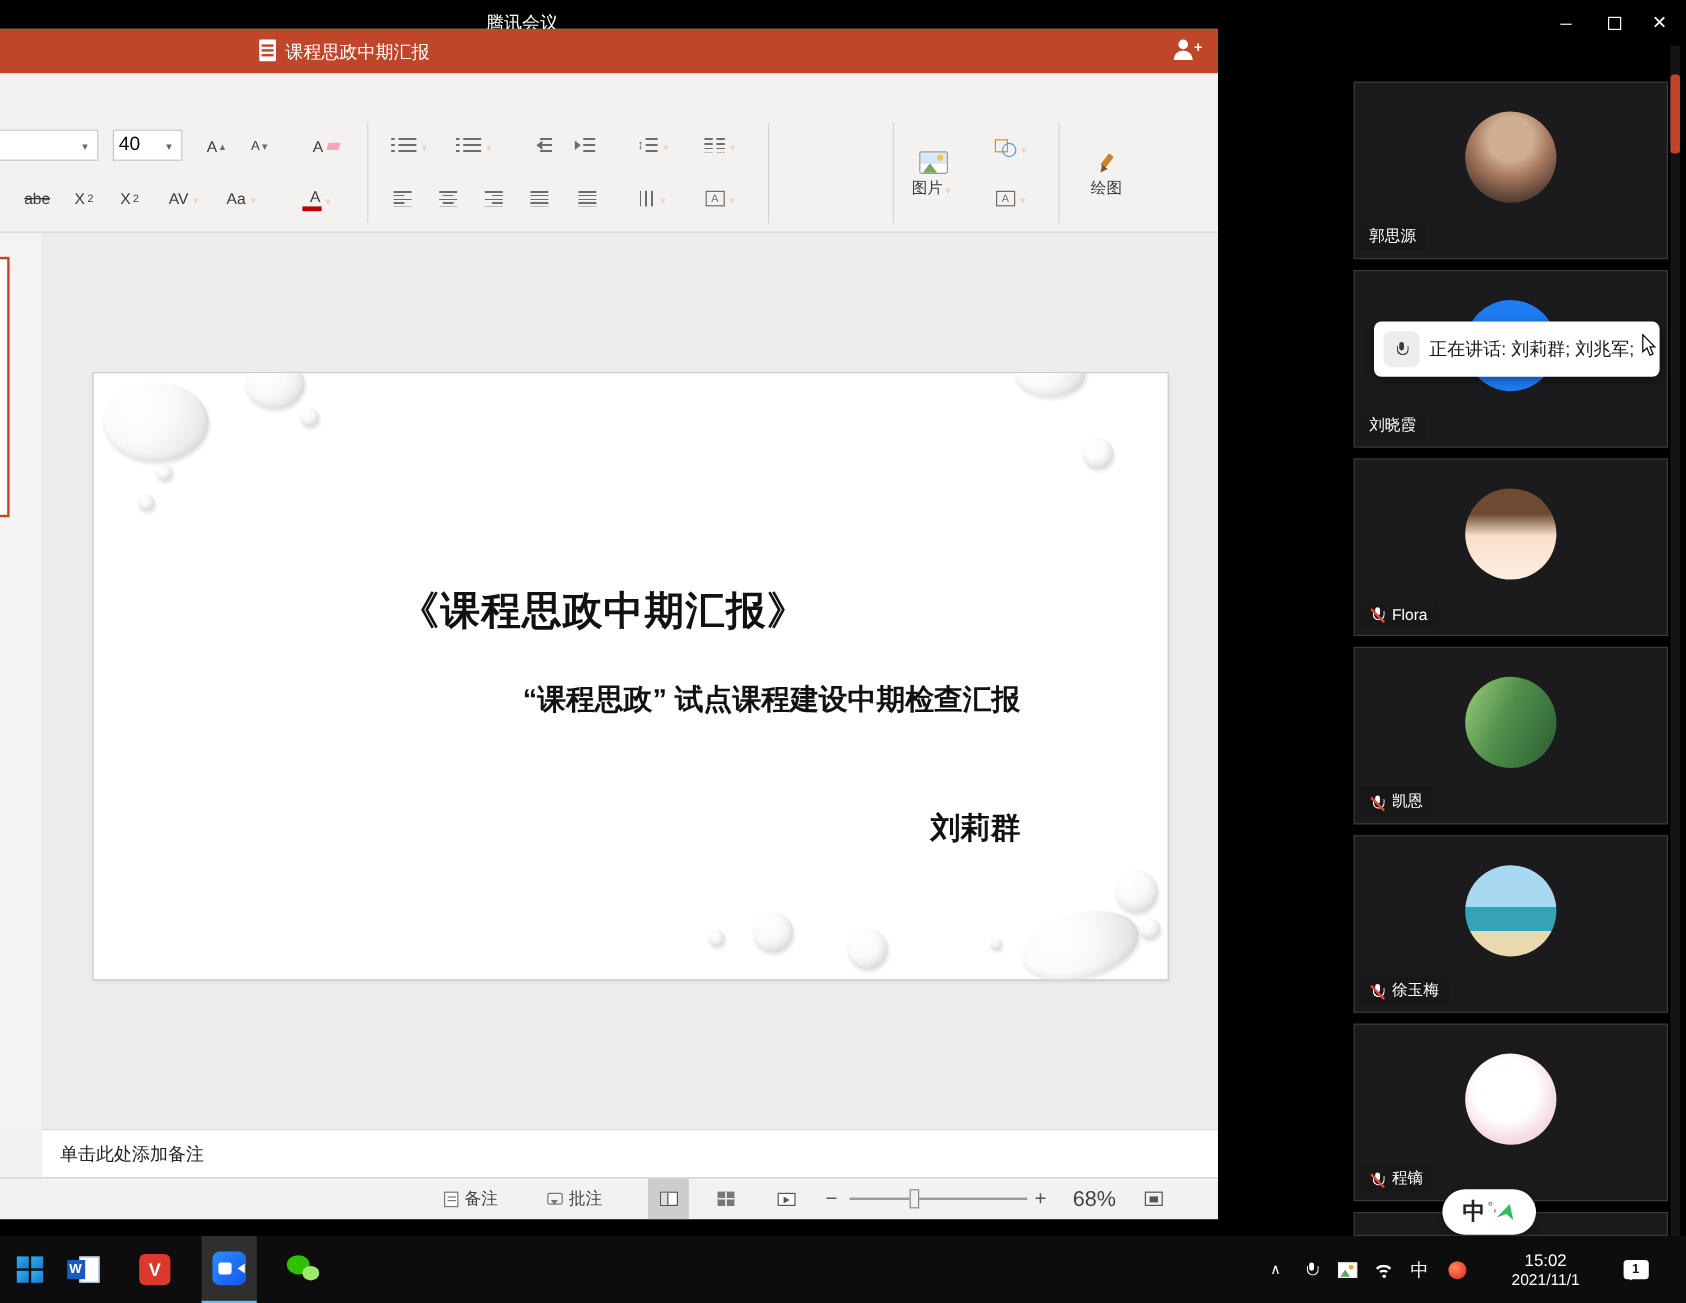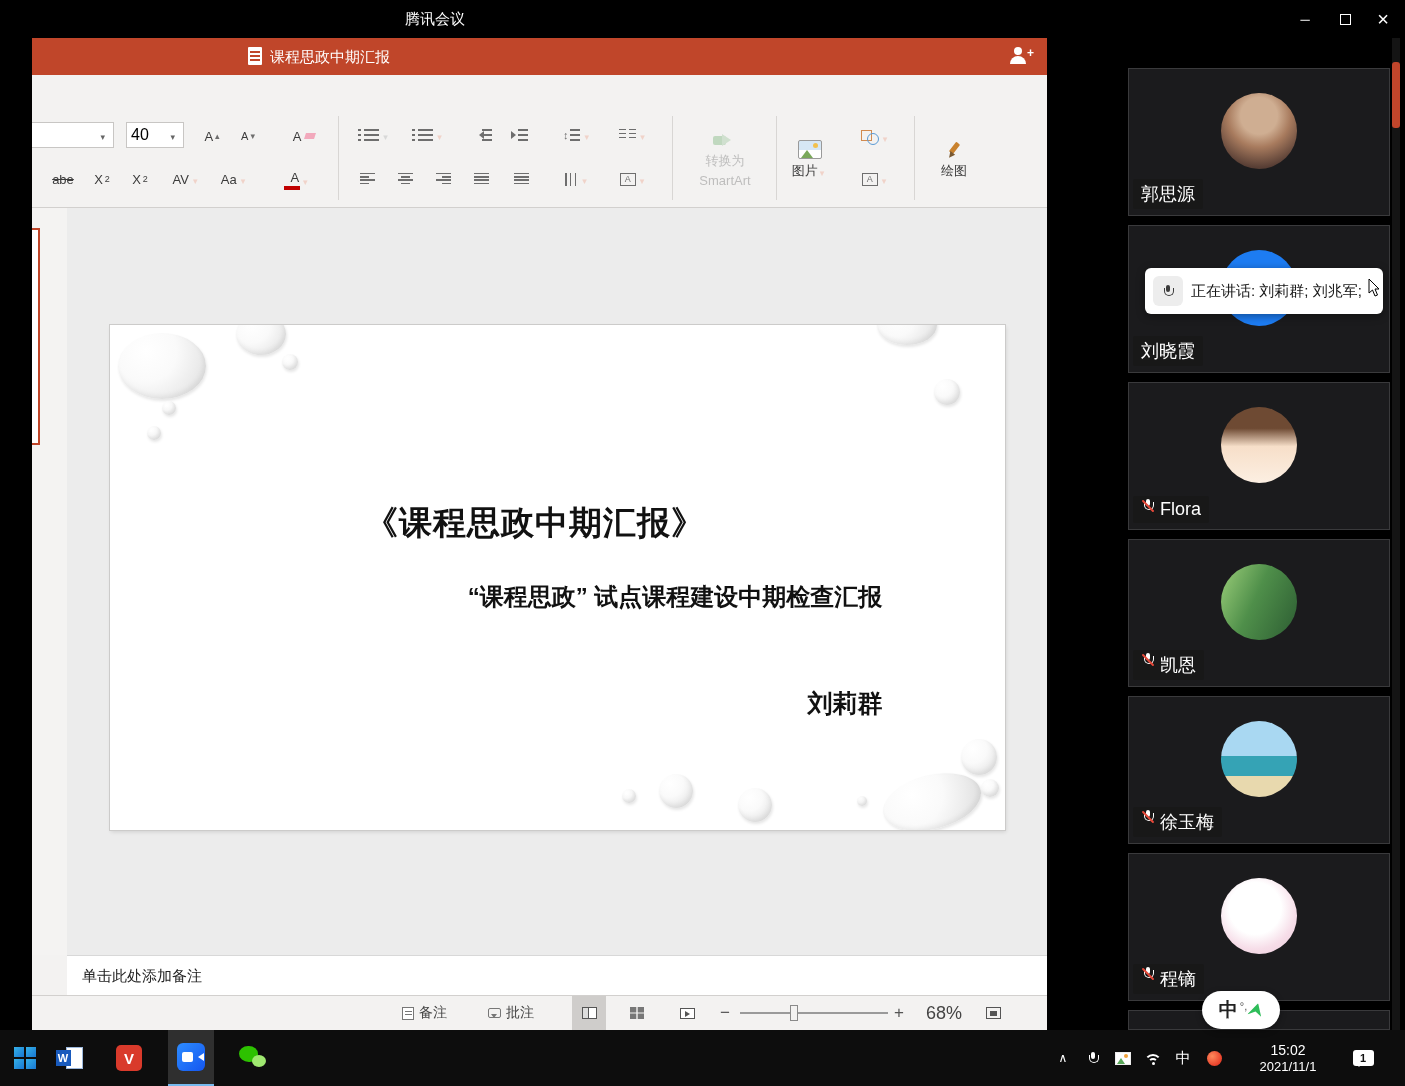--- a/index.html
+++ b/index.html
@@ -8,21 +8,21 @@
 
   
   #titlebar { position:absolute; left:0; top:0; width:1405px; height:38px; background:#000; }
   #win-title { position:absolute; left:405px; top:10px; color:#fff; font-size:15px; }
   .win-btn { position:absolute; top:5px; width:34px; height:28px; display:flex; align-items:center; justify-content:center; color:#fff; cursor:pointer; }
   .btn-min::before { content:"─"; font-size:13px; }
   .btn-close::before { content:"×"; font-size:20px; }
   .btn-max span { width:11px; height:11px; border:1.5px solid #fff; display:block; }
 
   
-  #ppt { position:absolute; left:0; top:38px; width:1015px; height:992px; background:#F3F2F1; overflow:hidden;margin-left:32px; }
+  #ppt { position:absolute; left:0; top:24px; width:1015px; height:992px; background:#F3F2F1; overflow:hidden; }
   #ppt-titlebar { position:absolute; left:0; top:0; width:1015px; height:37px; background:#C0462A; }
   .doc-icon { position:absolute; left:216px; top:9px; width:14px; height:18px; background:#fff; border-radius:1px; }
   .doc-icon::before { content:""; position:absolute; left:2px; top:4px; width:10px; height:1.5px; background:#C0462A; box-shadow:0 4px 0 #C0462A, 0 8px 0 #C0462A; }
   #doc-title { position:absolute; left:238px; top:10px; color:#fff; font-size:15px; }
   #searchbox { position:absolute; left:652px; top:7px; width:300px; height:24px; background:rgba(0,0,0,0.22); border-radius:3px; display:flex; align-items:center; padding:0 8px; cursor:text; }
   .search-glyph { position:relative; width:11px; height:11px; margin-right:2px; }
   .search-glyph::before { content:""; position:absolute; left:0; top:0; width:7px; height:7px; border:1.5px solid #F0D3C9; border-radius:50%; }
   .search-glyph::after { content:""; position:absolute; left:7px; top:7px; width:4px; height:1.5px; background:#F0D3C9; transform:rotate(45deg); }
   .dd::after { content:"▾"; font-size:9px; color:#F0D3C9; margin:0 4px 0 2px; }
   #search-ph { color:#F2D7CD; font-size:14px; }
@@ -119,21 +119,21 @@
 
   
   .tile { position:absolute; left:1128px; width:262px; height:148px; background:#1B1B1D; border:1px solid #3A3A3C; cursor:pointer; overflow:hidden; }
   .avatar { position:absolute; left:calc(50% - 38px); top:24px; width:76px; height:76px; border-radius:50%; }
   .av-guo { background:radial-gradient(circle at 50% 30%, #cfae92 0 28%, #a87b5e 48%, #5a4036 78%, #2e211c 100%); }
   .av-liu { background:#1D7CF2; }
   .av-flora { background:linear-gradient(180deg,#6e4a33 0 28%, #f7dfc9 52%, #fcefe2 100%); }
   .av-kai { background:linear-gradient(115deg,#9ccf7a,#4f8f4a 45%,#2c5c32); }
   .av-xu { background:linear-gradient(180deg,#a9d8f2 0 46%, #35a3b5 46% 72%, #e8d9ae 72%); }
   .av-cheng { background:radial-gradient(circle at 45% 40%, #ffffff 0 42%, #f6dde8 66%, #ecc9da 100%); }
-  .namechip { position:absolute; left:4px; bottom:6px; background:rgba(24,24,24,.92); color:#fff; font-size:18px; padding:3px 8px; display:flex; align-items:flex-start; gap:5px; border-radius:2px; }
+  .namechip { position:absolute; left:4px; bottom:6px; background:rgba(24,24,24,.92); color:#fff; font-size:13px; padding:3px 8px; display:flex; align-items:flex-end; gap:5px; border-radius:2px; }
   .micicon { position:relative; display:inline-block; width:10px; height:13px; }
   .micicon::before { content:""; position:absolute; left:3px; top:0; width:4px; height:7px; background:#fff; border-radius:2px; }
   .micicon::after { content:""; position:absolute; left:0.5px; top:3px; width:8px; height:7px; border:1.3px solid #fff; border-top:none; border-radius:0 0 5px 5px; }
   .micicon.dark::before { background:#3c3c3c; }
   .micicon.dark::after { border-color:#3c3c3c; }
   .muted { position:relative; width:14px; height:14px; display:inline-flex; align-items:flex-start; justify-content:center; }
   .muted .slash { position:absolute; left:-1px; top:6px; width:16px; height:2px; background:#E5493A; transform:rotate(45deg); border-radius:1px; }
   #speak-tooltip { position:absolute; left:1145px; top:268px; width:238px; height:46px; background:#fff; border-radius:6px; box-shadow:0 2px 8px rgba(0,0,0,.4); display:flex; align-items:center; padding:0 8px; gap:8px; z-index:5; }
   .mic-chip { width:30px; height:30px; background:#EDEDED; border-radius:6px; display:flex; align-items:center; justify-content:center; }
   #speak-text { font-size:15px; color:#151515; white-space:nowrap; }
@@ -298,25 +298,20 @@
         </div>
       <div class="rbtn" style="left:522px;top:56px;width:48px;height:26px">
           <span class="ic-dir"></span>
           <span class="dd"></span>
         </div>
       <div class="rbtn" style="left:578px;top:56px;width:48px;height:26px">
           <span class="ic-abox"></span>
           <span class="dd"></span>
         </div>
 
-      <div class="rbtn bigbtn grayed" style="left:648px;top:10px;width:90px;height:80px">
-        <span class="ic-smart"></span>
-        <span style="font-size:13px;color:#8a8a8a">转换为</span>
-        <span style="font-size:13px;color:#8a8a8a">SmartArt</span>
-      </div>
 
       <div class="rbtn bigbtn" style="left:750px;top:10px;width:56px;height:80px">
         <span class="ic-pic"></span>
         <span style="display:flex;align-items:center">
             <span>图片</span>
             <span class="dd"></span>
           </span>
       </div>
 
       <div class="rbtn" style="left:818px;top:14px;width:52px;height:26px">

